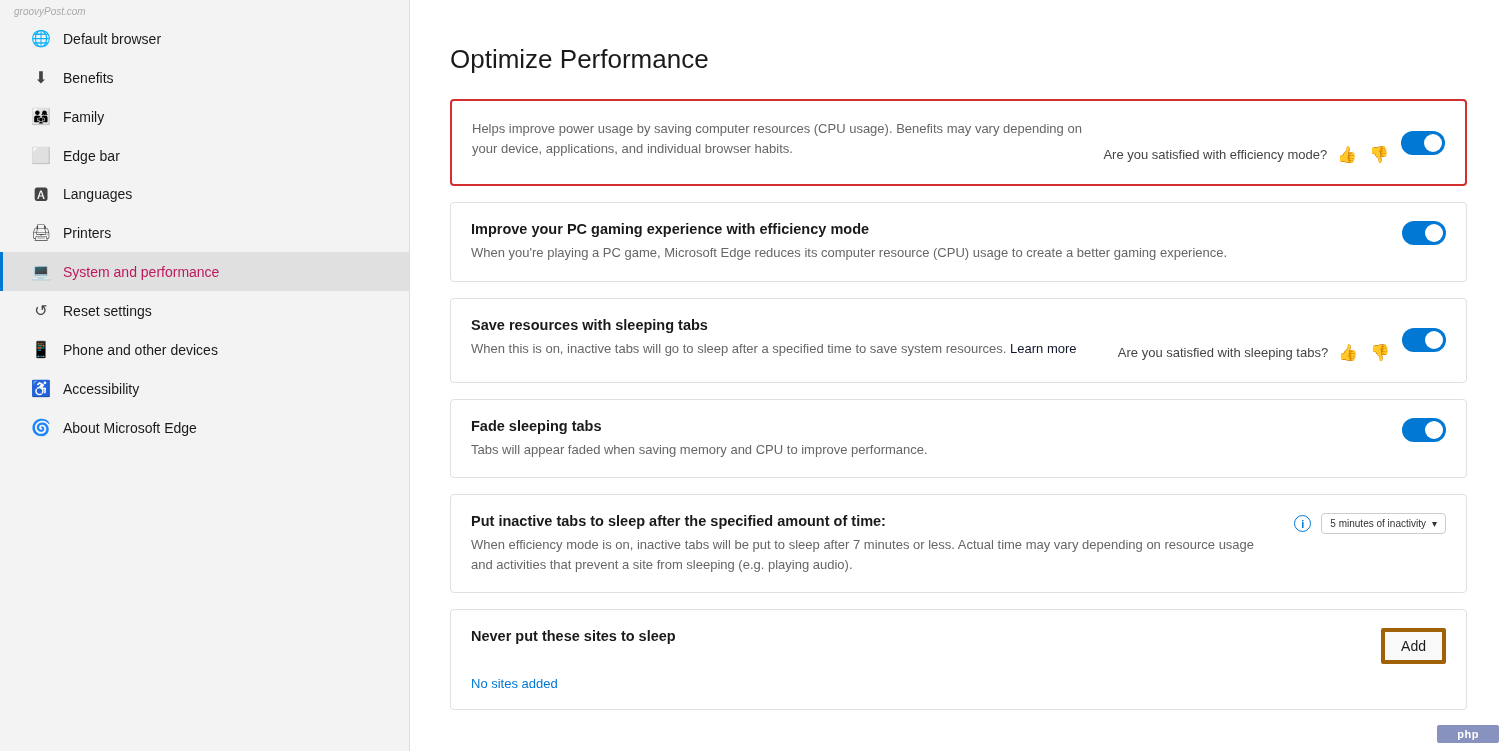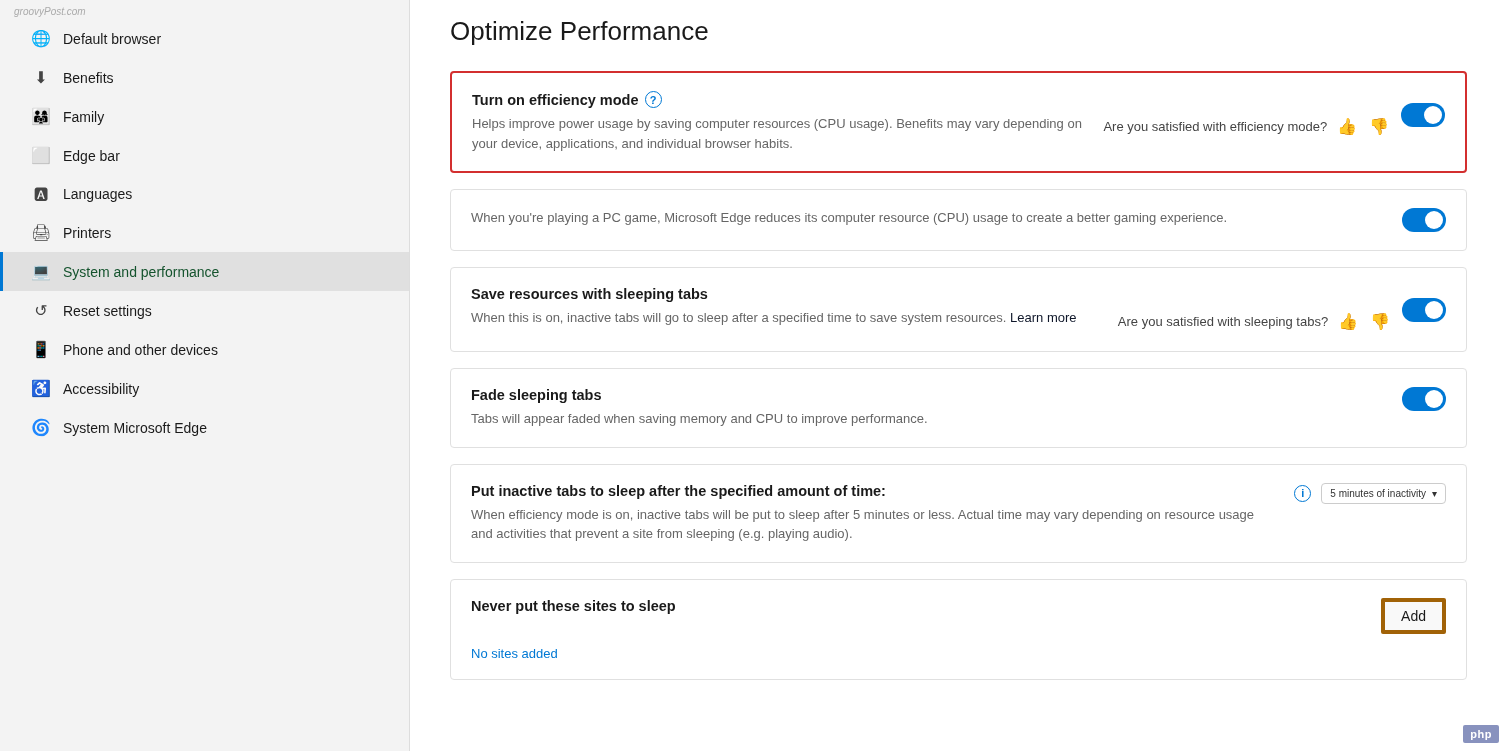--- a/index.html
+++ b/index.html
@@ -39,28 +39,28 @@
       font-weight: 500;
     }
     .sidebar-item .icon {
       width: 20px;
       text-align: center;
       font-size: 16px;
       flex-shrink: 0;
       color: #444;
     }
     .sidebar-item .label { color: #1a1a1a; }
-    .sidebar-item.active .label { color: #14532d; }
+    .sidebar-item.active .label { color: #be185d; }
 
     
     .main {
       flex: 1;
       background: #fff;
       overflow-y: auto;
-      padding: 16px 40px 40px 40px;
+      padding: 44px 40px 40px 40px;
     }
     .page-title {
       font-size: 26px;
       font-weight: 400;
       margin-bottom: 24px;
       color: #1a1a1a;
     }
 
     
     .setting-section {
@@ -194,21 +194,21 @@
 
     
     .php-badge {
       position: fixed;
       bottom: 8px;
       right: 8px;
       background: #8892be;
       color: #fff;
       font-size: 11px;
       font-weight: bold;
-      padding: 3px 7px;
+      padding: 3px 20px;
       border-radius: 2px;
       letter-spacing: 0.5px;
     }
   </style>
 </head>
 <body>
 
 <div class="sidebar">
   <div class="sidebar-watermark">groovyPost.com</div>
 
@@ -247,50 +247,47 @@
   <div class="sidebar-item">
     <span class="icon">📱</span>
     <span class="label">Phone and other devices</span>
   </div>
   <div class="sidebar-item">
     <span class="icon">♿</span>
     <span class="label">Accessibility</span>
   </div>
   <div class="sidebar-item">
     <span class="icon">🌀</span>
-    <span class="label">System Microsoft Edge</span>
+    <span class="label">About Microsoft Edge</span>
   </div>
 </div>
 
 <div class="main">
   <h1 class="page-title">Optimize Performance</h1>
 
   <div class="setting-section highlighted">
     <div class="setting-row">
       <div class="setting-info">
-        <div class="setting-title">
-          <span>Turn on efficiency mode</span>
-          <span class="info-icon">?</span>
-        </div>
         <div class="setting-desc">Helps improve power usage by saving computer resources (CPU usage). Benefits may vary depending on your device, applications, and individual browser habits.</div>
       </div>
       <div class="setting-controls">
         <div class="satisfaction">
           <span>Are you satisfied with efficiency mode?</span>
           <button class="thumb-btn">👍</button>
           <button class="thumb-btn">👎</button>
         </div>
         <div class="toggle"></div>
       </div>
     </div>
   </div>
 
   <div class="setting-section">
     <div class="setting-row">
       <div class="setting-info">
+        <div class="setting-title">Improve your PC gaming experience with efficiency mode</div>
         <div class="setting-desc">When you're playing a PC game, Microsoft Edge reduces its computer resource (CPU) usage to create a better gaming experience.</div>
       </div>
       <div class="setting-controls">
         <div class="toggle"></div>
       </div>
     </div>
   </div>
 
   <div class="setting-section">
     <div class="setting-row">
@@ -323,21 +320,21 @@
       </div>
     </div>
   </div>
 
   <div class="setting-section">
     <div class="setting-row">
       <div class="setting-info">
         <div class="setting-title">
           <span>Put inactive tabs to sleep after the specified amount of time:</span>
         </div>
-        <div class="setting-desc">When efficiency mode is on, inactive tabs will be put to sleep after 5 minutes or less. Actual time may vary depending on resource usage and activities that prevent a site from sleeping (e.g. playing audio).</div>
+        <div class="setting-desc">When efficiency mode is on, inactive tabs will be put to sleep after 7 minutes or less. Actual time may vary depending on resource usage and activities that prevent a site from sleeping (e.g. playing audio).</div>
       </div>
       <div class="setting-controls">
         <span class="info-icon">i</span>
         <div class="inactivity-dropdown">
           <span>5 minutes of inactivity</span>
           <span>▾</span>
         </div>
       </div>
     </div>
   </div>

